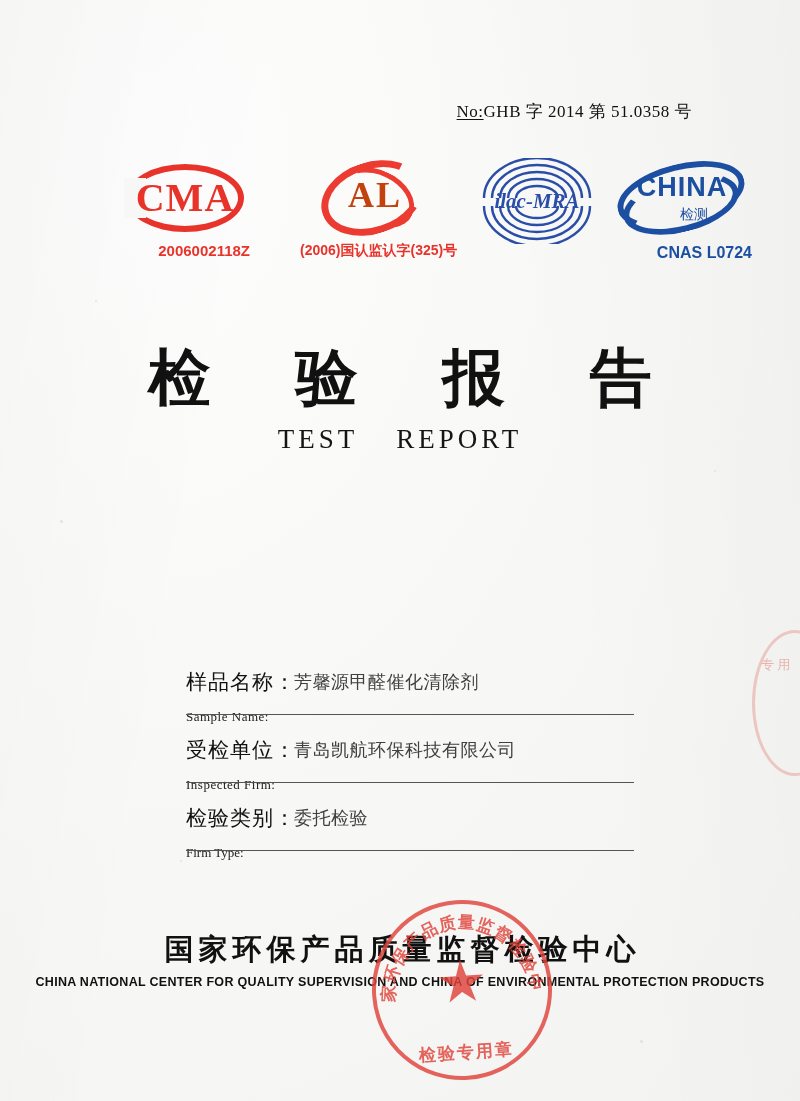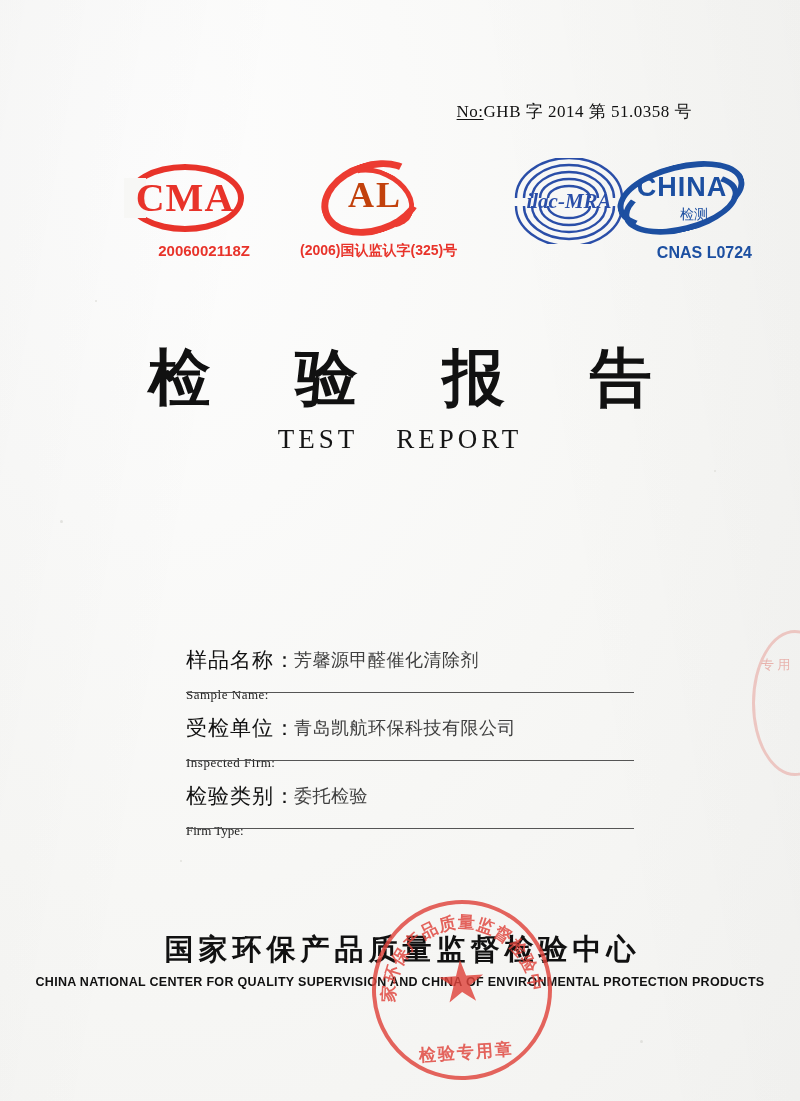--- a/index.html
+++ b/index.html
@@ -153,21 +153,21 @@
     width: 150px;
     font-family: "Liberation Serif", serif;
     font-weight: bold;
     font-size: 36px;
     color: #c2410c;
     letter-spacing: 2px;
   }
   .logo-cal .logo-caption { font-size: 14px; }
 
   
-  .logo-ilac { left: 504px; top: -2px; width: 130px; }
+  .logo-ilac { left: 472px; top: -2px; width: 130px; }
   .ilac-mark {
     position: relative;
     width: 130px;
     height: 86px;
     margin: 0 auto;
   }
   .ilac-mark svg { display: block; }
 
   
   .logo-cnas { left: 612px; top: 0; width: 140px; }
@@ -247,21 +247,21 @@
     font-size: 27px;
     letter-spacing: 4px;
     color: #151515;
   }
   .title-en span { display: inline-block; }
   .title-en .gapw { width: 38px; }
 
   
   .fields {
     position: absolute;
-    top: 646px;
+    top: 668px;
     left: 186px;
     width: 448px;
   }
   .field {
     position: relative;
     height: 68px;
   }
   .field .labels {
     position: absolute;
     left: 0;

